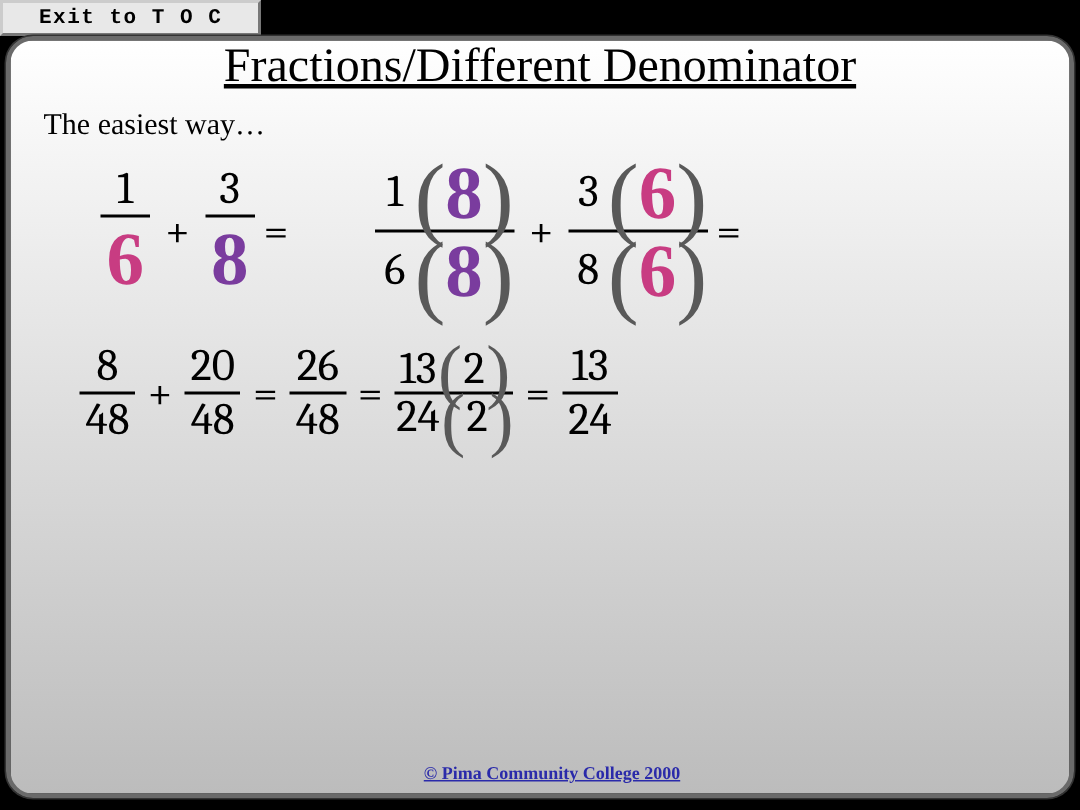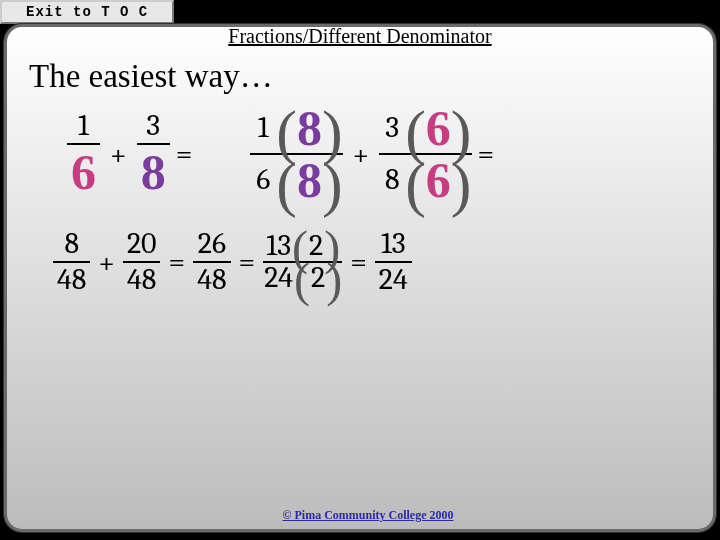--- a/index.html
+++ b/index.html
@@ -23,27 +23,27 @@
   }
   .hdr {
     display: flex; justify-content: space-between;
     font-family: Arial, sans-serif; font-weight: 700;
     color: #001a8a; font-size: 18px;
     padding: 8px 18px 0 18px;
   }
   .subtitle {
     text-align: center;
     font-family: 'Comic Sans MS', cursive;
-    font-size: 20px; color: #000;
+    font-size: 32px; color: #000;
     text-decoration: underline;
     margin-top: -2px;
   }
   .lead {
     font-family: 'Comic Sans MS', cursive;
-    font-size: 33px; color: #000;
+    font-size: 20px; color: #000;
     padding: 10px 0 0 22px;
   }
   .row1 {
     display: flex; align-items: center; gap: 0;
     padding-left: 60px; margin-top: 8px; font-family: Cambria, 'Times New Roman', serif;
     font-size: 30px; color: #000;
   }
   .frac {
     display: inline-flex; flex-direction: column; align-items: center;
     line-height: 1; position: relative;

